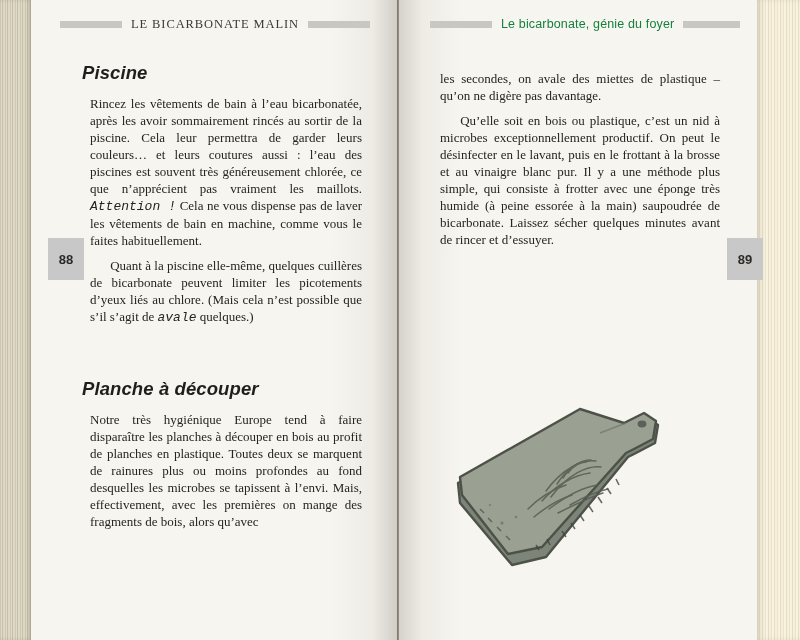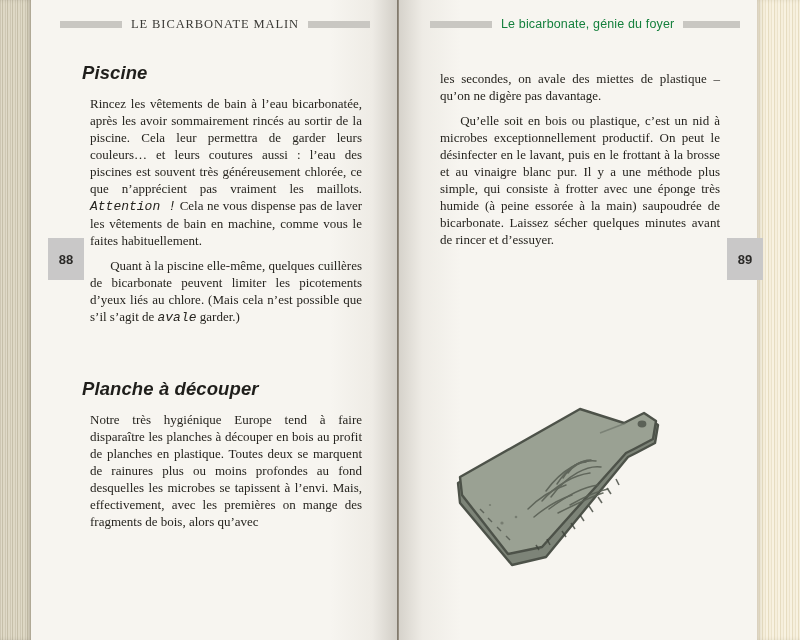--- a/index.html
+++ b/index.html
@@ -202,21 +202,21 @@
 
   <div class="folio folio-left">88</div>
   <div class="folio folio-right">89</div>
 
   <div class="col col-left">
 
     <h2 class="section">Piscine</h2>
 
     <p class="body noindent"><span>Rincez les vêtements de bain à l’eau bicarbonatée, après les avoir sommairement rincés au sortir de la piscine. Cela leur permettra de garder leurs couleurs… et leurs coutures aussi : l’eau des piscines est souvent très généreusement chlorée, ce que n’apprécient pas vraiment les maillots. </span><em>Attention !</em><span> Cela ne vous dispense pas de laver les vêtements de bain en machine, comme vous le faites habituellement.</span></p>
 
-    <p class="body indent"><span>Quant à la piscine elle-même, quelques cuillères de bicarbonate peuvent limiter les picotements d’yeux liés au chlore. (Mais cela n’est possible que s’il s’agit de </span><em>avale</em><span> garder.)</span></p>
+    <p class="body indent"><span>Quant à la piscine elle-même, quelques cuillères de bicarbonate peuvent limiter les picotements d’yeux liés au chlore. (Mais cela n’est possible que s’il s’agit de </span><em>avale</em><span> quelques.)</span></p>
 
     <h2 class="section second">Planche à découper</h2>
 
     <p class="body noindent">Notre très hygiénique Europe tend à faire disparaître les planches à découper en bois au profit de planches en plastique. Toutes deux se marquent de rainures plus ou moins profondes au fond desquelles les microbes se tapissent à l’envi. Mais, effectivement, avec les premières on mange des fragments de bois, alors qu’avec</p>
   </div>
 
   <div class="col col-right">
     <p class="body noindent">les secondes, on avale des miettes de plastique – qu’on ne digère pas davantage.</p>
     <p class="body indent">Qu’elle soit en bois ou plastique, c’est un nid à microbes exceptionnellement productif. On peut le désinfecter en le lavant, puis en le frottant à la brosse et au vinaigre blanc pur. Il y a une méthode plus simple, qui consiste à frotter avec une éponge très humide (à peine essorée à la main) saupoudrée de bicarbonate. Laissez sécher quelques minutes avant de rincer et d’essuyer.</p>
   </div>

